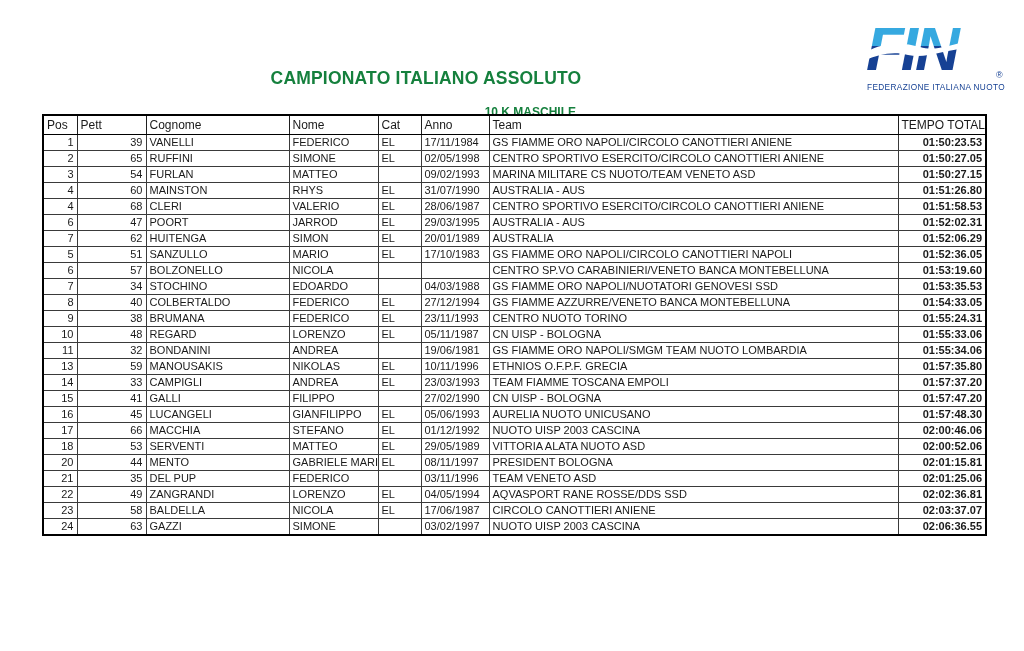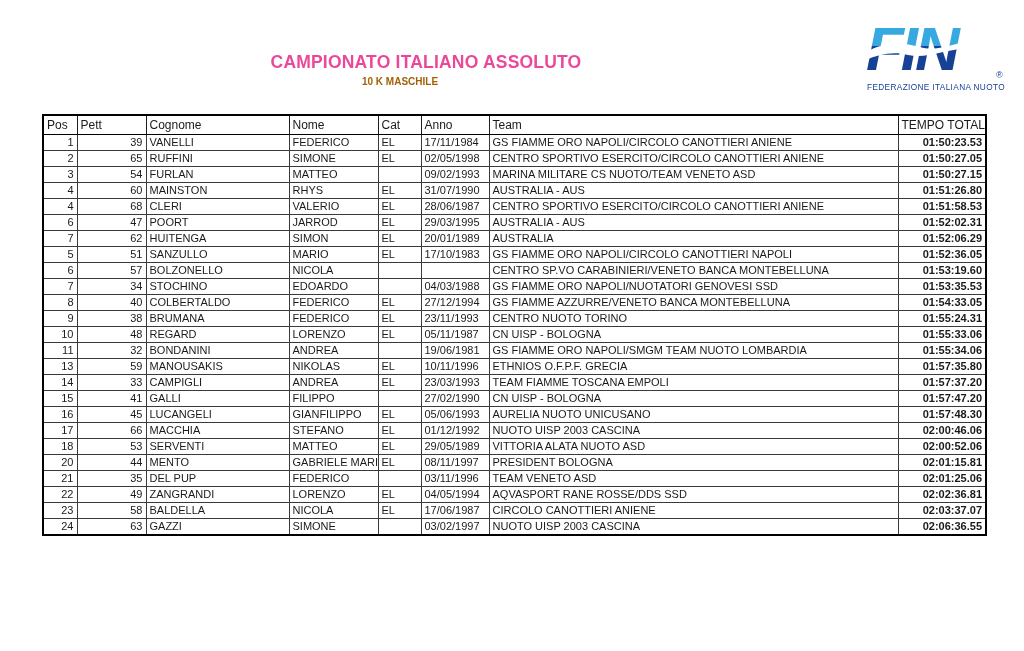--- a/index.html
+++ b/index.html
@@ -12,25 +12,25 @@
     overflow:hidden;
   }
   .page{position:absolute;inset:0;}
 
   
   .titles{
     position:absolute;top:52px;left:250px;width:352px;
     text-align:center;
   }
   .titles h1{
-    margin:0;font-size:17.5px;font-weight:bold;letter-spacing:.2px;color:#ec4899;
+    margin:16px;font-size:17.5px;font-weight:bold;letter-spacing:.2px;color:#15803d;
   }
   .titles h2{
-    margin:3px 0 0 0;font-size:10px;font-weight:bold;color:#a16207;
-    position:relative;left:-26px;
+    margin:3px 0 0 0;font-size:12px;font-weight:bold;color:#15803d;
+    position:relative;left:-26px;text-align:right;
   }
   .logo{
     position:absolute;top:16px;left:866px;width:142px;height:78px;
   }
 
   
   table.results{
     position:absolute;left:42px;top:114px;width:943px;
     border-collapse:collapse;table-layout:fixed;
     border:2px solid #000;

